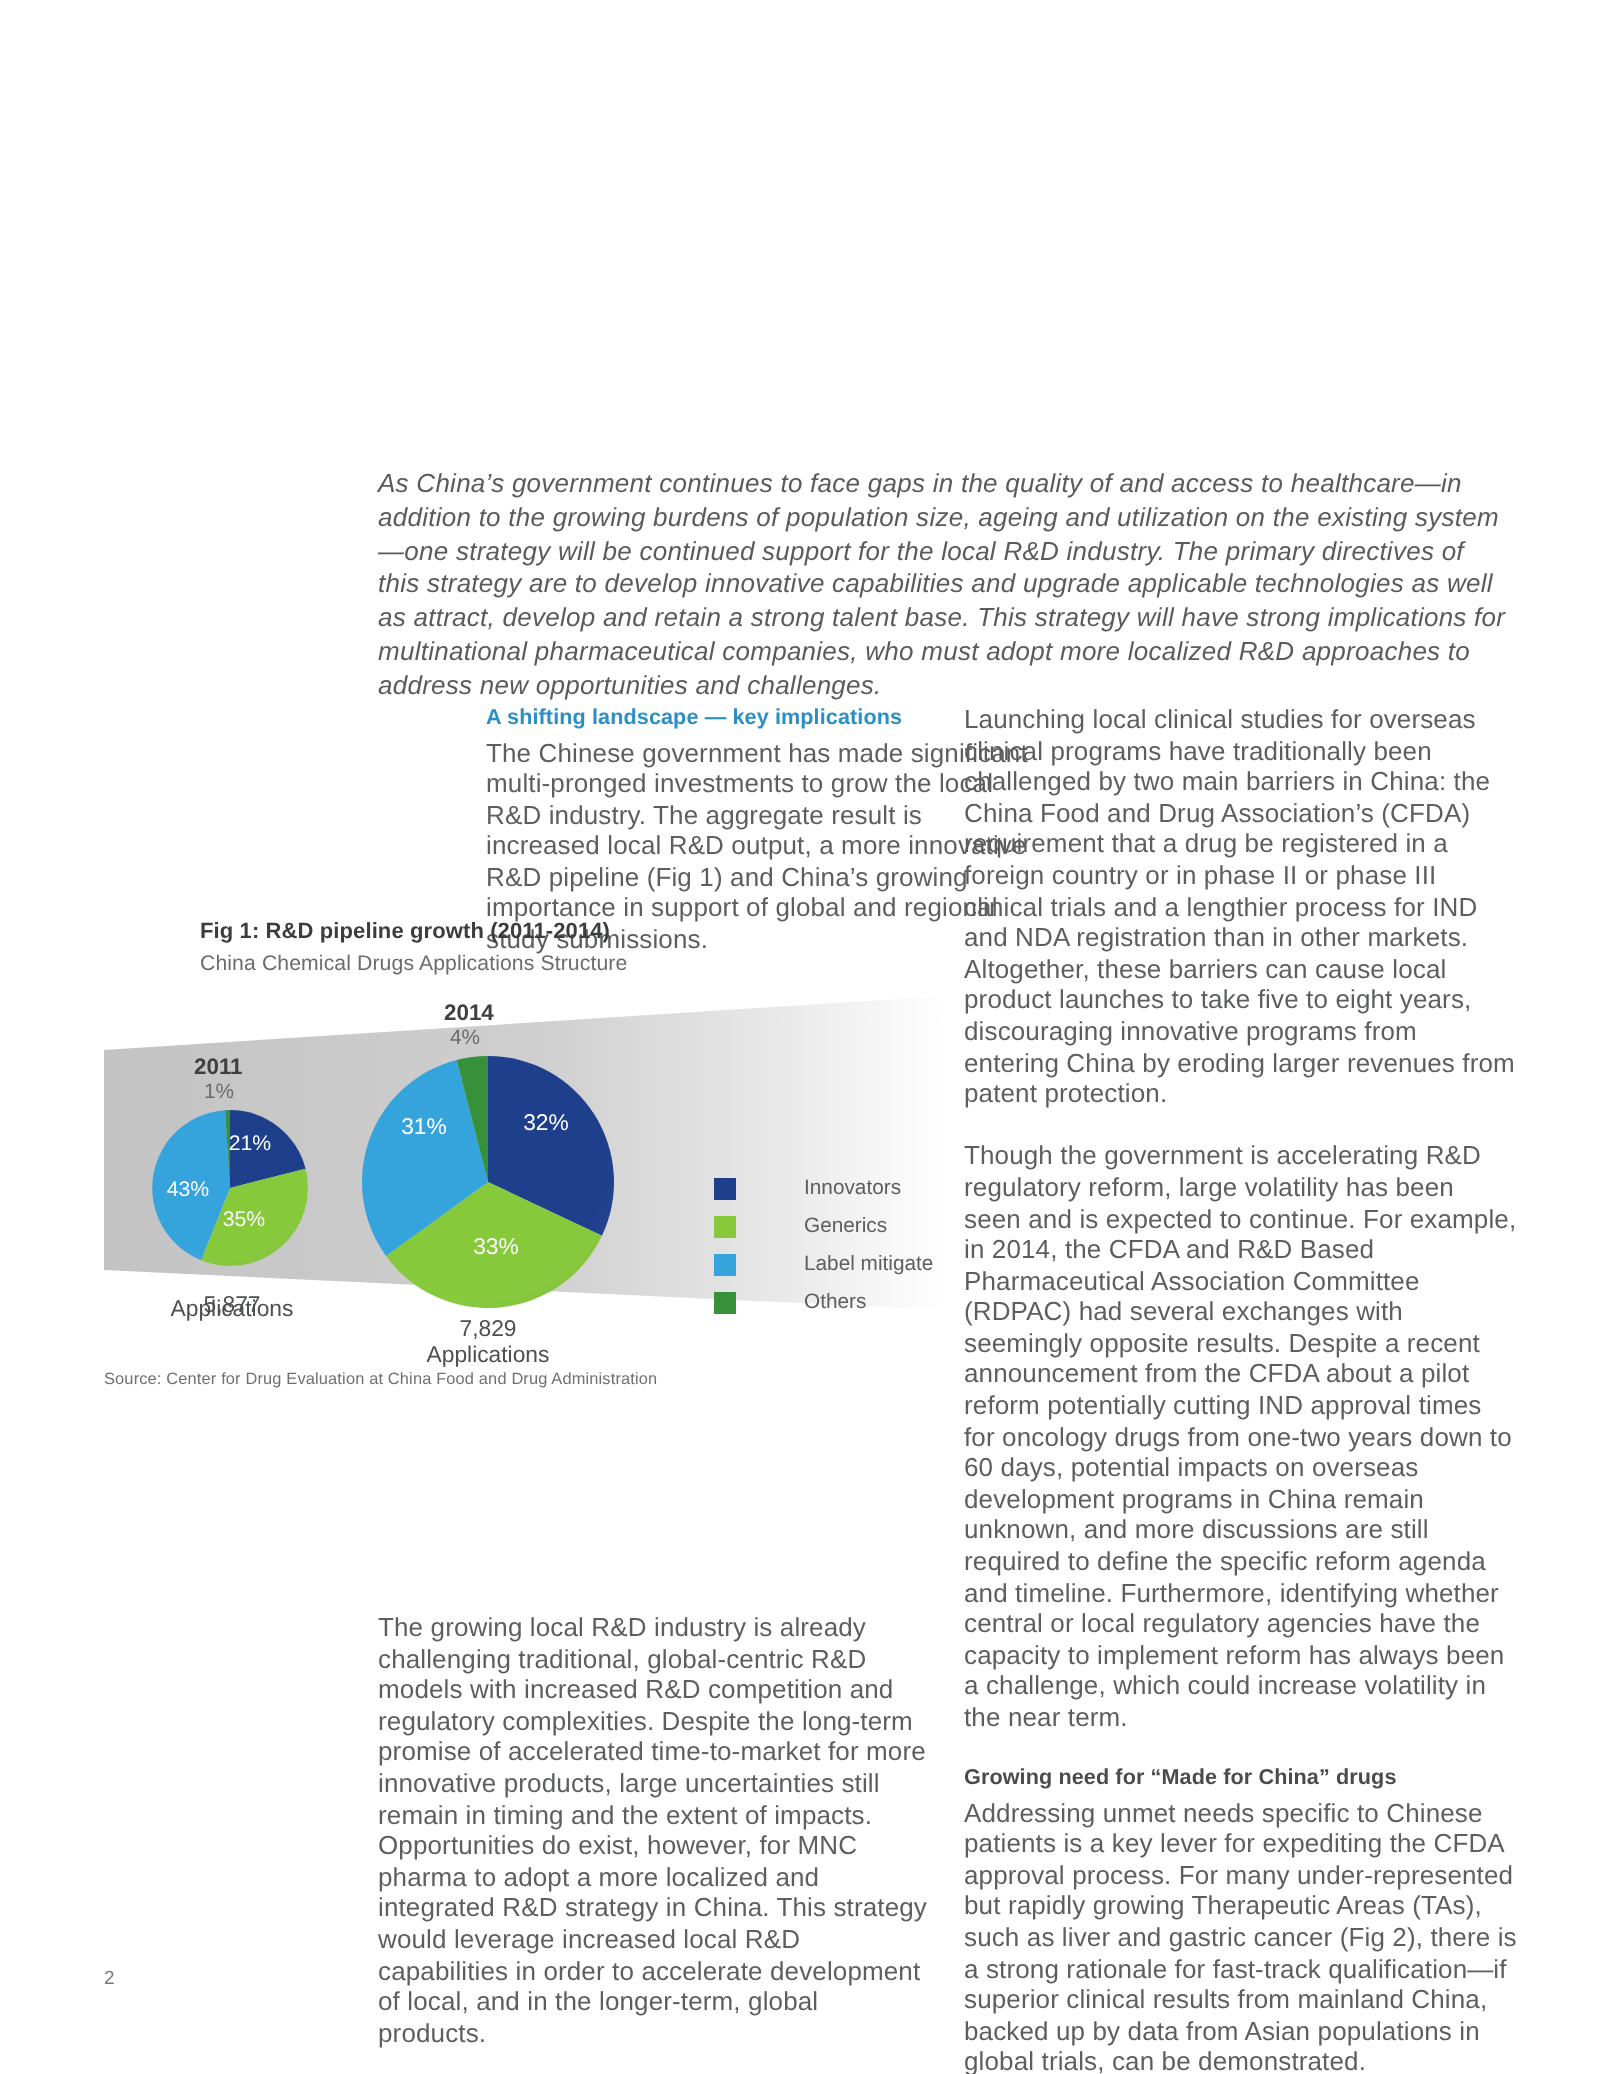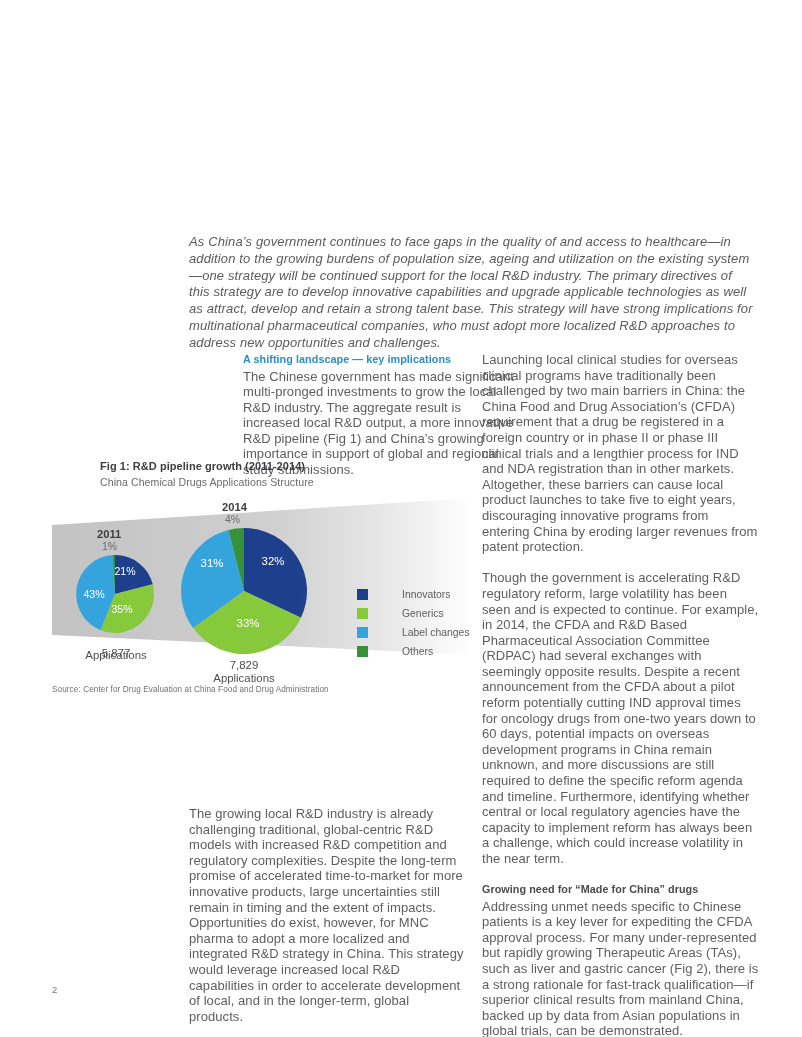--- a/index.html
+++ b/index.html
@@ -274,21 +274,21 @@
         <div class="legend-row">
           <span class="legend-swatch" style="background:#1d3f8c;"></span>
           <span class="legend-label">Innovators</span>
         </div>
         <div class="legend-row">
           <span class="legend-swatch" style="background:#86c93a;"></span>
           <span class="legend-label">Generics</span>
         </div>
         <div class="legend-row">
           <span class="legend-swatch" style="background:#35a4dd;"></span>
-          <span class="legend-label">Label changes</span>
+          <span class="legend-label">Label mitigate</span>
         </div>
         <div class="legend-row">
           <span class="legend-swatch" style="background:#36913a;"></span>
           <span class="legend-label">Others</span>
         </div>
       </div>
     </div>
 
     <div class="fig-source">Source: Center for Drug Evaluation at China Food and Drug Administration</div>
   </div>

